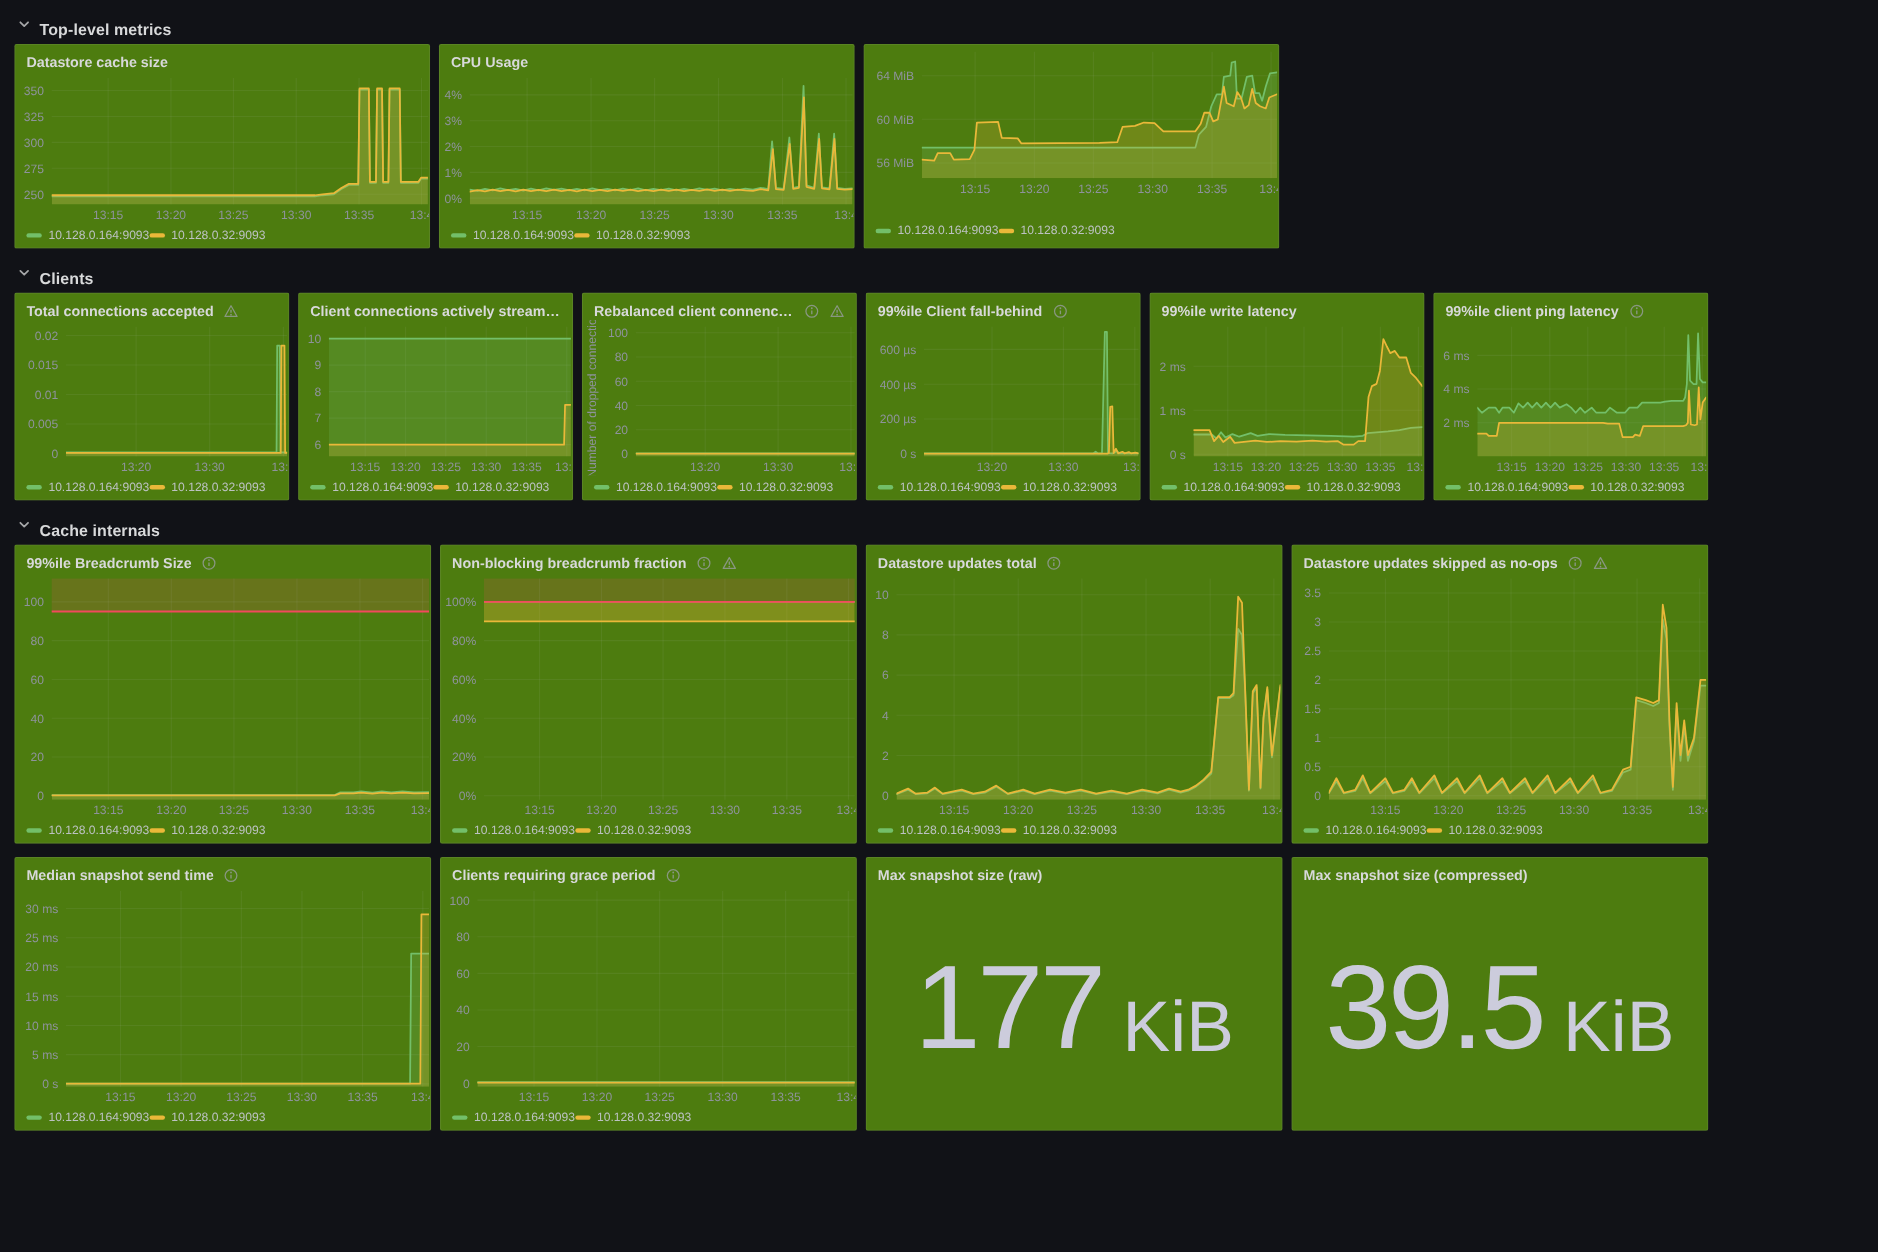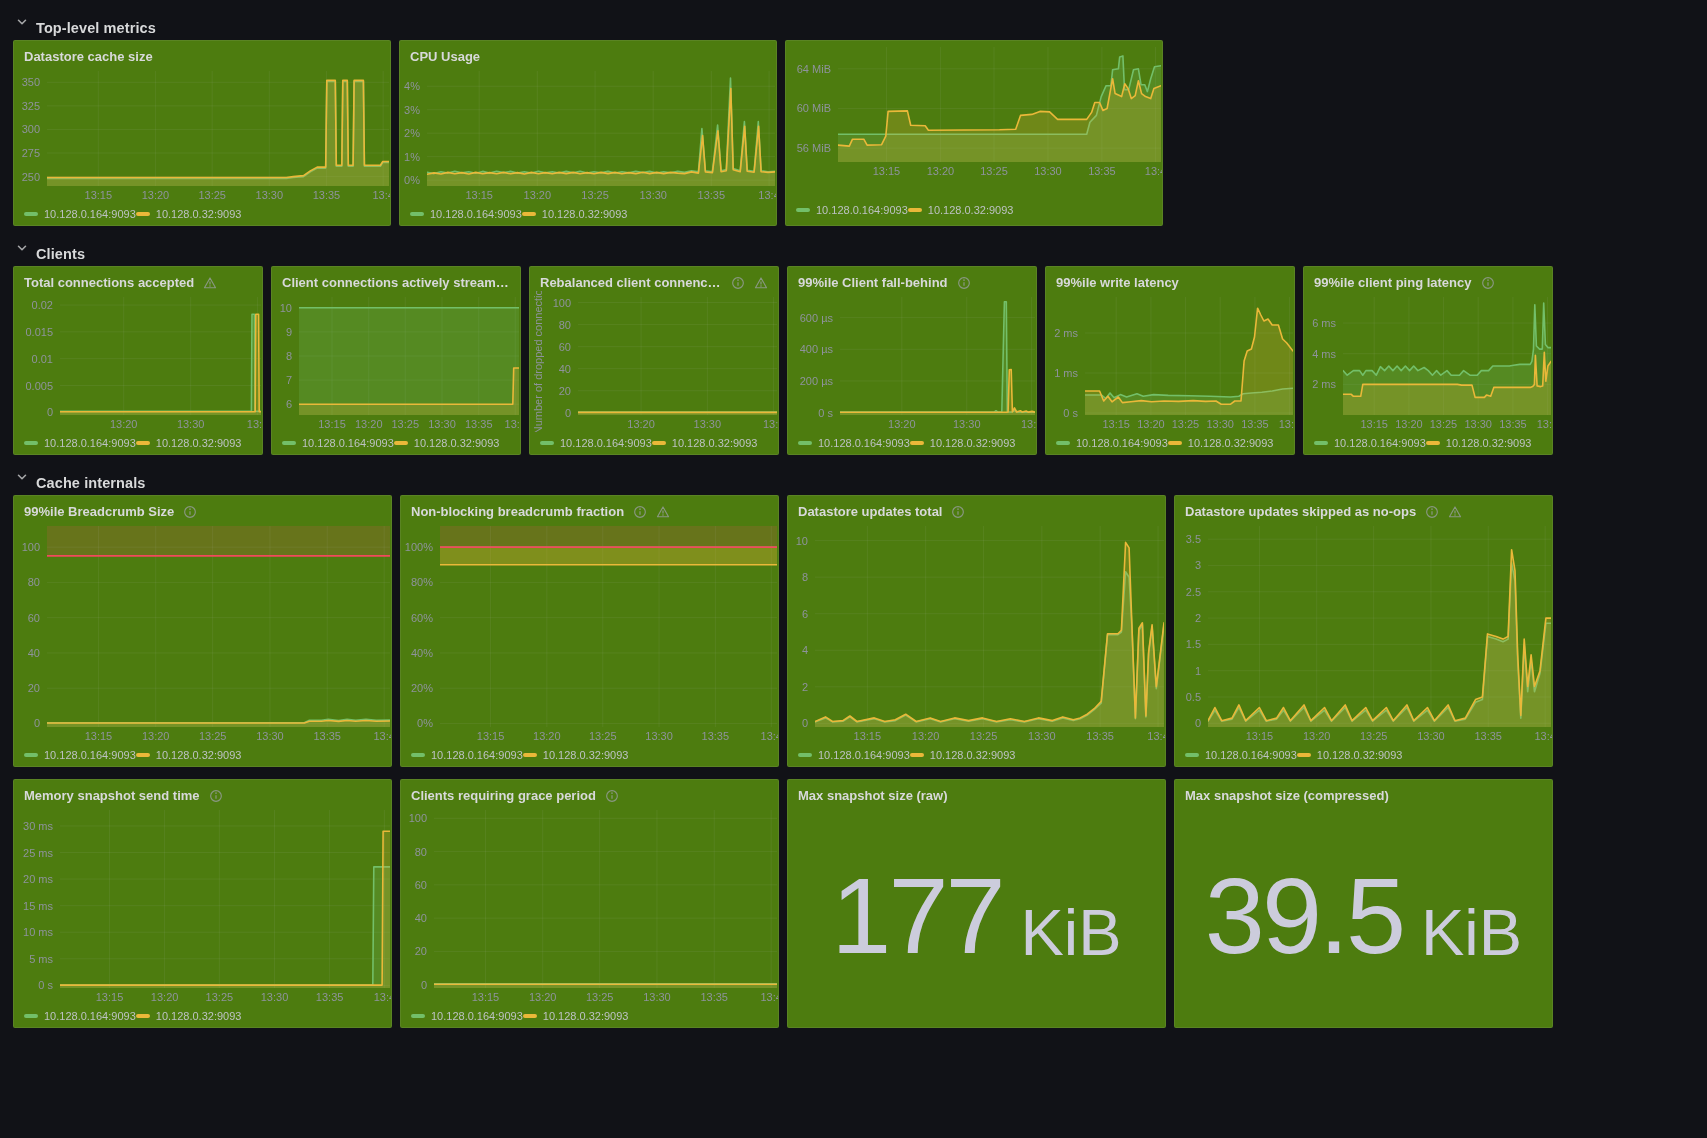--- a/index.html
+++ b/index.html
@@ -763,21 +763,21 @@
           <div class="legend-item">
             <span class="legend-swatch" style="background: rgb(234, 184, 57);"></span>
             <span class="legend-label">10.128.0.32:9093</span>
           </div>
         </div>
       </div>
     </div>
     <div class="panel-row">
       <div class="panel" style="width: 379px; height: 249px;">
         <div class="panel-header">
-          <span class="panel-title">Memory snapshot send time</span>
+          <span class="panel-title">Median snapshot send time</span>
           <span class="panel-icon">
             <svg viewBox="0 0 16 16" width="100%" height="100%">
               <circle cx="8" cy="8" r="6.1" fill="none" stroke="#9DA0A8" stroke-width="1.3"></circle>
               <line x1="8" y1="7.2" x2="8" y2="11" stroke="#9DA0A8" stroke-width="1.4"></line>
               <circle cx="8" cy="4.8" r="0.95" fill="#9DA0A8"></circle>
             </svg>
           </span>
         </div>
         <div class="chart-wrap">
           <svg width="377" height="201">

